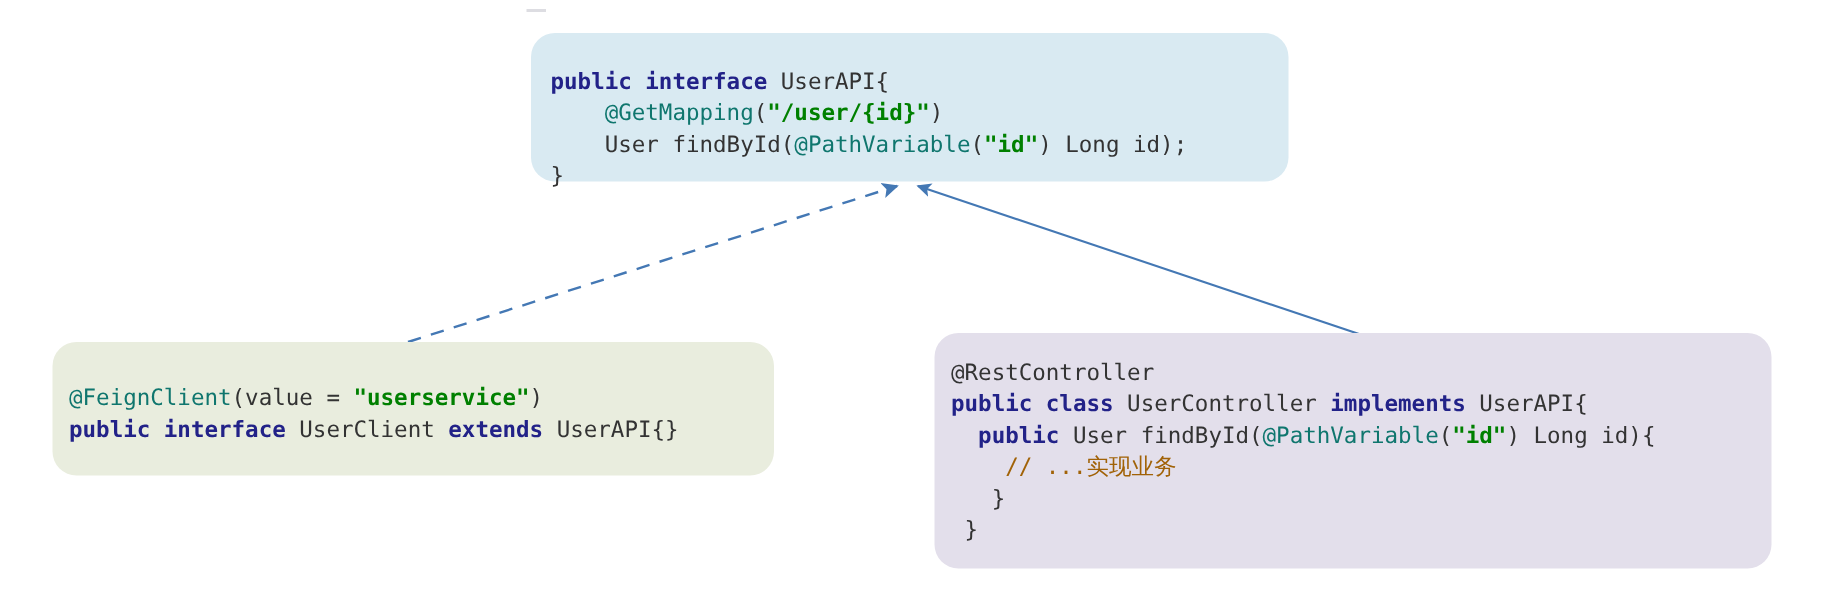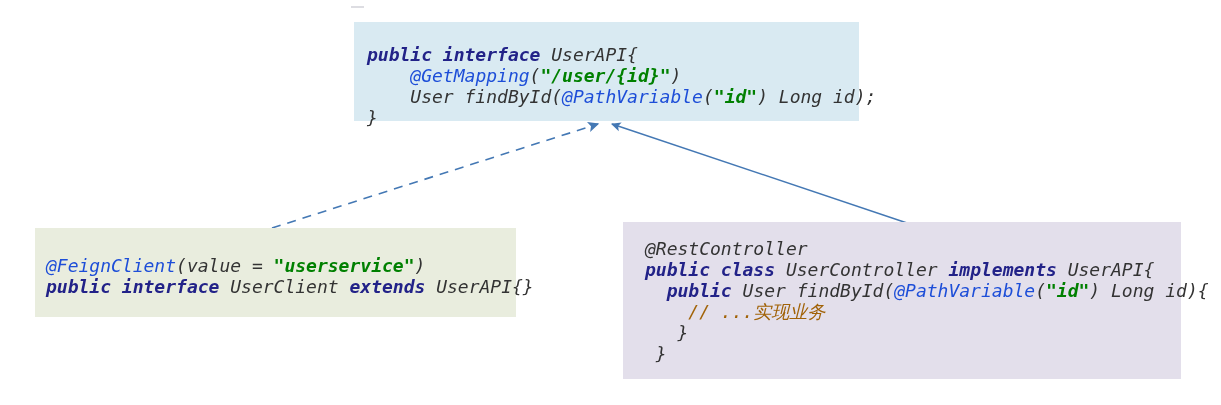--- a/index.html
+++ b/index.html
@@ -12,29 +12,28 @@
   }
   #canvas {
     position: relative;
     width: 1221px;
     height: 405px;
     background: #ffffff;
     overflow: hidden;
   }
   .code-box {
     position: absolute;
-    border-radius: 0;
+    border-radius: 16px;
     box-sizing: border-box;
     white-space: pre;
     font-family: "DejaVu Sans Mono", "Liberation Mono", monospace;
-    font-size: 18px;
+    font-size: 15px;
     line-height: 21px;
     color: #333333;
     z-index: 2;
-    font-style: italic;
   }
   #box-userapi {
     left: 354px;
     top: 22px;
     width: 505px;
     height: 99px;
     background: #d9eaf2;
     padding: 22px 0 0 13px;
   }
   #box-feignclient {
@@ -44,24 +43,24 @@
     height: 89px;
     background: #e9edde;
     padding: 27px 0 0 11px;
   }
   #box-restcontroller {
     left: 623px;
     top: 222px;
     width: 558px;
     height: 157px;
     background: #e3dfeb;
-    padding: 16px 0 0 22px;
+    padding: 16px 0 0 11px;
   }
   .kw   { color: #222288; font-weight: bold; }
-  .ann  { color: #1d4ed8; }
+  .ann  { color: #0f766e; }
   .str  { color: #008000; font-weight: bold; }
   .cmt  { color: #a16207; }
   .txt  { color: #333333; }
   .line { display: block; height: 21px; }
   #arrows {
     position: absolute;
     left: 0;
     top: 0;
     width: 1221px;
     height: 405px;

